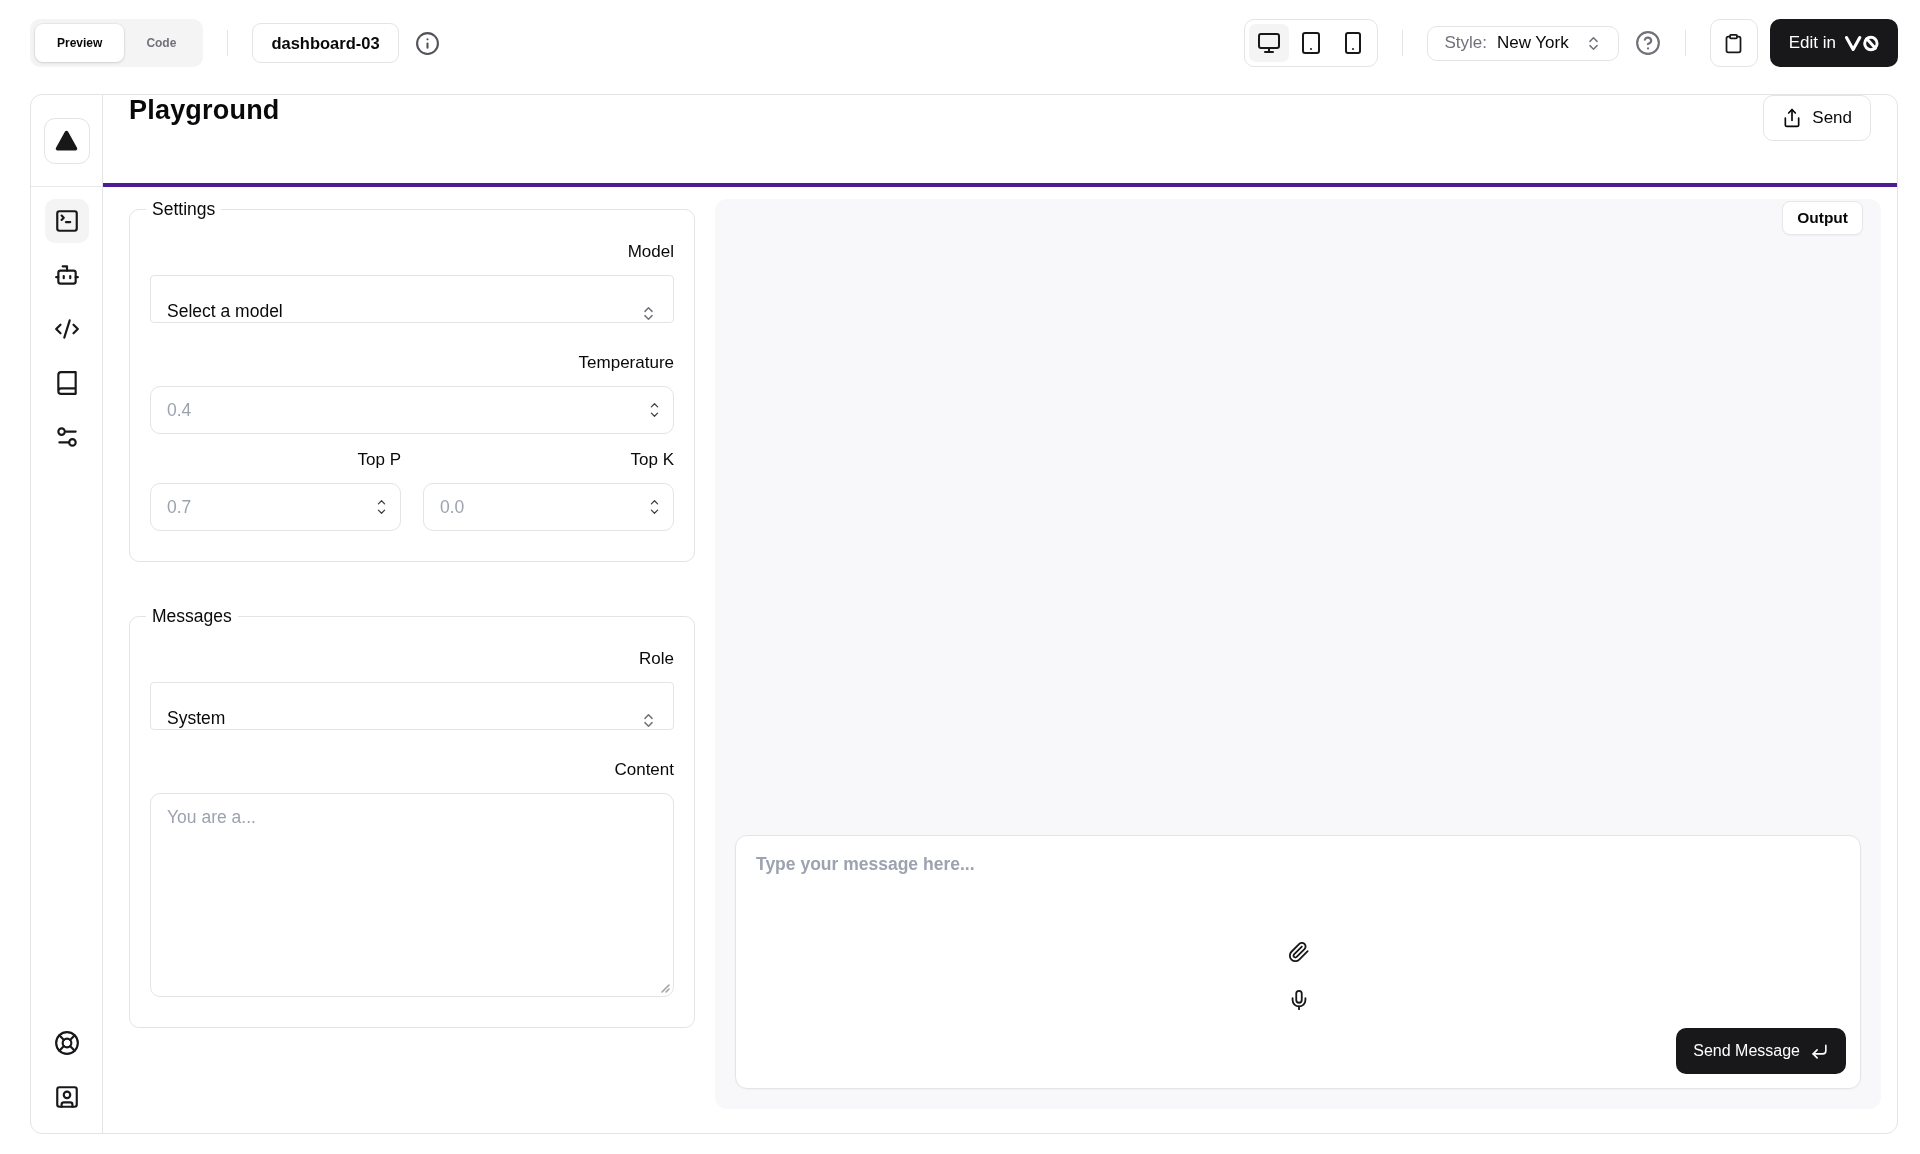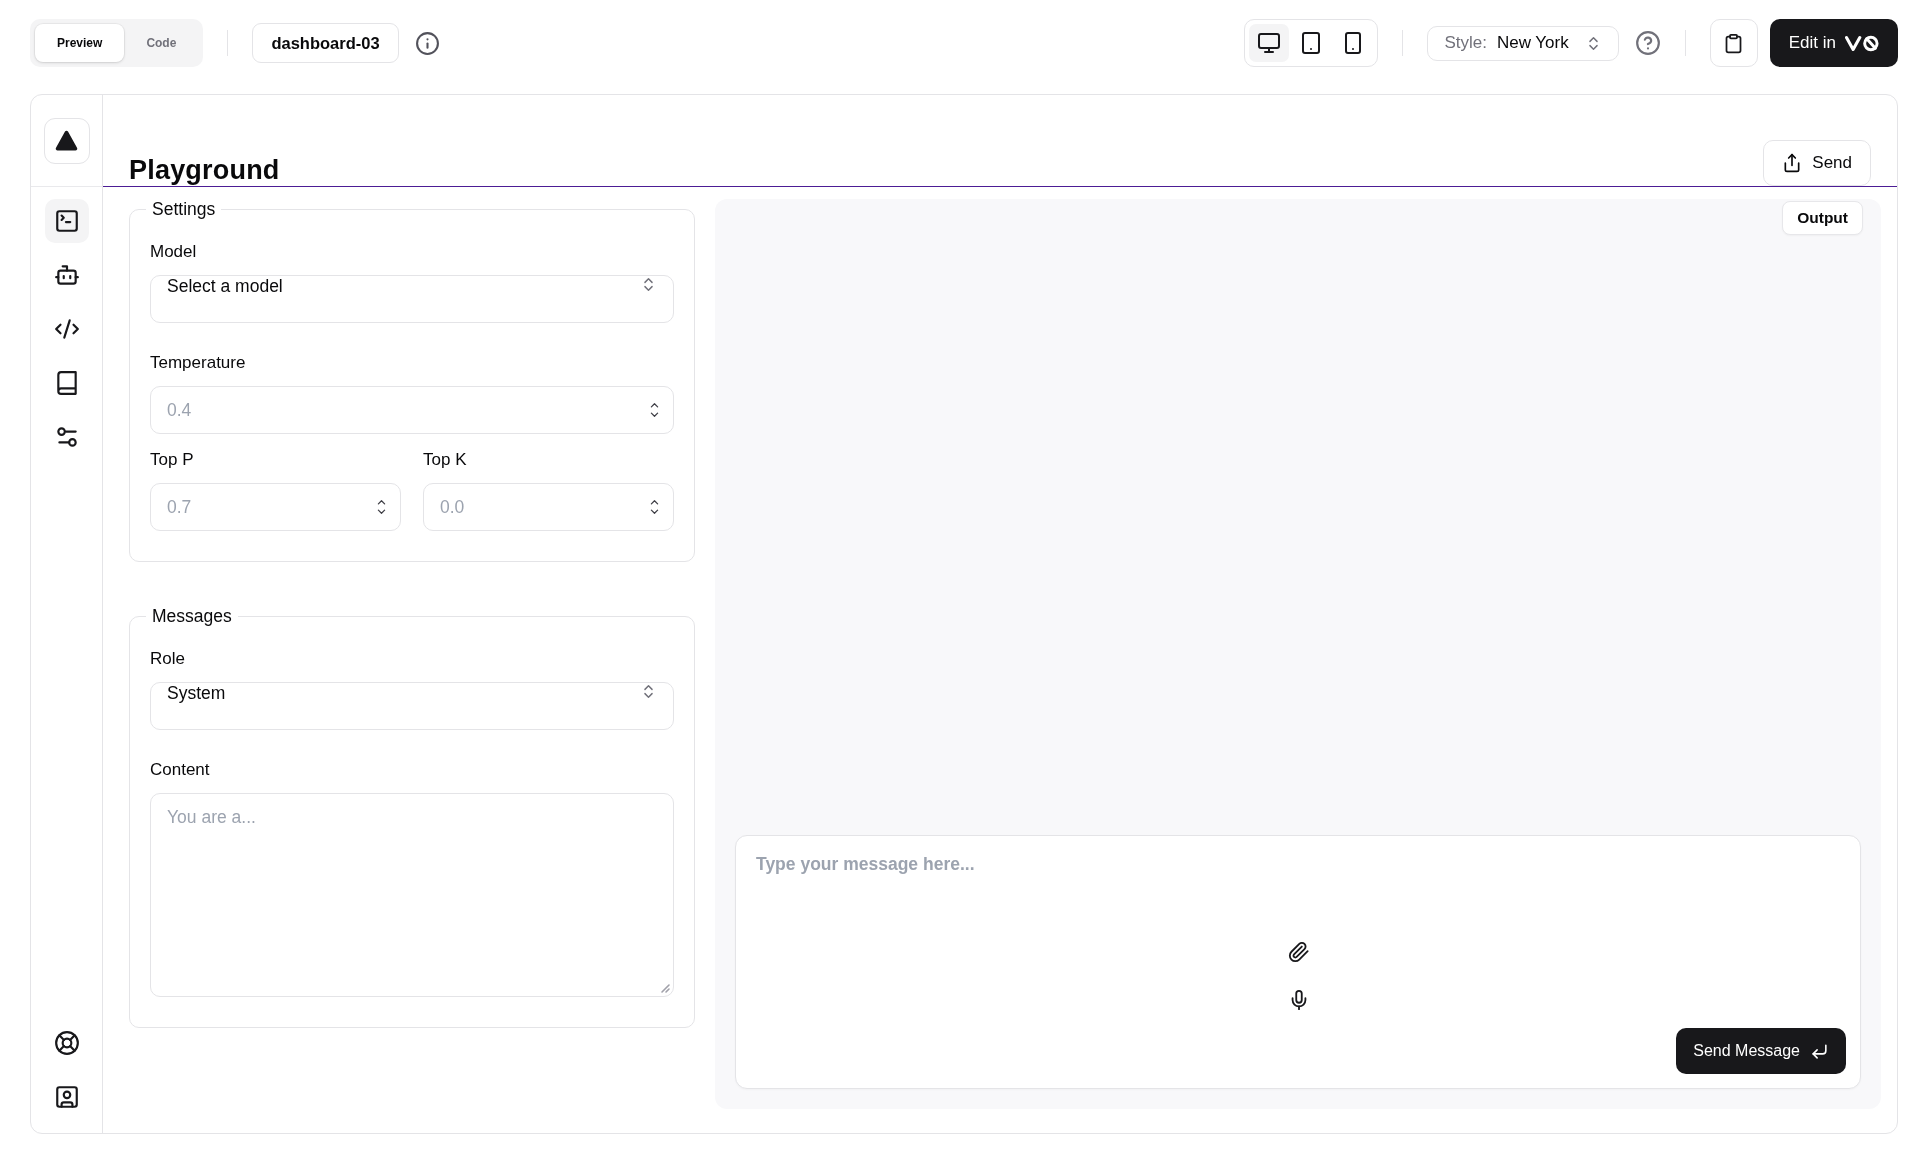--- a/index.html
+++ b/index.html
@@ -44,36 +44,36 @@
   .logo-btn { width:46px; height:46px; border:1px solid #e4e4e7; border-radius:11px; background:#fff;
     display:flex; align-items:center; justify-content:center; cursor:pointer; }
   .nav { display:flex; flex-direction:column; gap:10px; padding:12px 0; align-items:center; }
   .nav-btn { width:44px; height:44px; border-radius:10px; display:flex; align-items:center; justify-content:center;
     color:#18181b; cursor:pointer; }
   .nav-btn.active { background:#f4f4f5; }
   .nav.bottom { margin-top:auto; padding-bottom:14px; }
 
   
   .main-col { flex:1; display:flex; flex-direction:column; min-width:0; }
-  .main-header { height:92px; flex:none; border-bottom:1px solid #4c1d95; display:flex; align-items:flex-end; padding:0 26px; }
+  .main-header { height:92px; flex:none; border-bottom:4px solid #4c1d95; display:flex; align-items:flex-start; padding:0 26px; }
   .page-title { font-size:27px; font-weight:600; letter-spacing:.2px; }
   .share-btn { margin-left:auto; height:46px; border:1px solid #e4e4e7; border-radius:10px; background:#fff;
     display:flex; align-items:center; gap:10px; padding:0 18px; font-size:17px; font-weight:500;
     font-family:"Liberation Sans", sans-serif; color:#09090b; cursor:pointer; }
 
   .content { flex:1; display:grid; grid-template-columns:566px 1fr; gap:20px; padding:12px 16px 24px 26px; min-height:0; }
 
   
   fieldset { border:1px solid #e4e4e7; border-radius:10px; padding:6px 20px 30px; }
   fieldset + fieldset { margin-top:44px; }
   legend { padding:0 6px; margin-left:-4px; font-size:17.5px; font-weight:500; }
-  .fld-label { display:block; font-size:17px; font-weight:500; margin:30px 0 13px; }
+  .fld-label { display:block; font-size:17px; font-weight:500; margin:30px 0 13px;text-align:right; }
   fieldset .fld-label:first-of-type { margin-top:16px; }
-  .select-ctl { height:48px; border:1px solid #e4e4e7; border-radius:10px; background:#fff;
-    display:flex; align-items:flex-start; padding:0 16px; font-size:17.5px; cursor:pointer; }
+  .select-ctl { height:48px; border:1px solid #e4e4e7; border-radius:4px; background:#fff;
+    display:flex; align-items:flex-end; padding:0 16px; font-size:17.5px; cursor:pointer; }
   .select-ctl .chev { margin-left:auto; color:#71717a; }
   .num-wrap { position:relative; }
   .num-input { width:100%; height:48px; border:1px solid #e4e4e7; border-radius:10px; padding:0 40px 0 16px;
     font-size:17.5px; font-family:"Liberation Sans", sans-serif; color:#09090b; outline:none; }
   .num-input::placeholder { color:#9ca3af; }
   .stepper { position:absolute; right:12px; top:50%; transform:translateY(-50%); color:#3f3f46; cursor:pointer; }
   .two-col { display:grid; grid-template-columns:1fr 1fr; gap:22px; }
   .two-col .fld-label { margin-top:26px; }
   .ta-wrap { position:relative; }
   .content-ta { width:100%; height:204px; border:1px solid #e4e4e7; border-radius:10px; padding:13px 16px;

